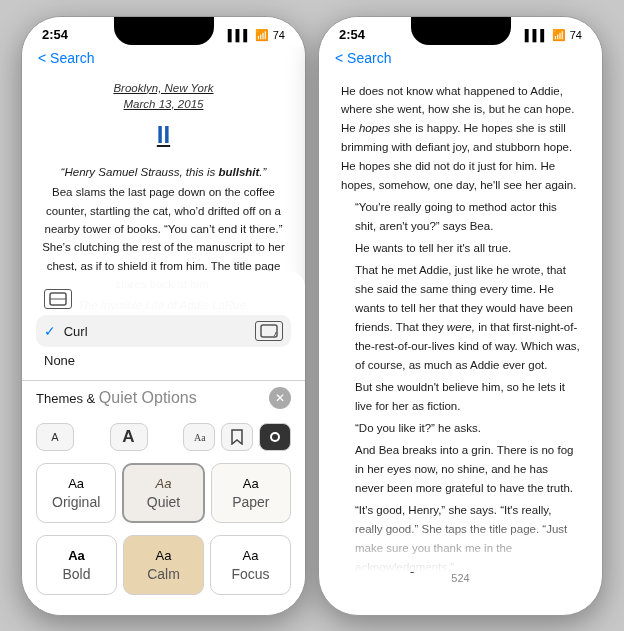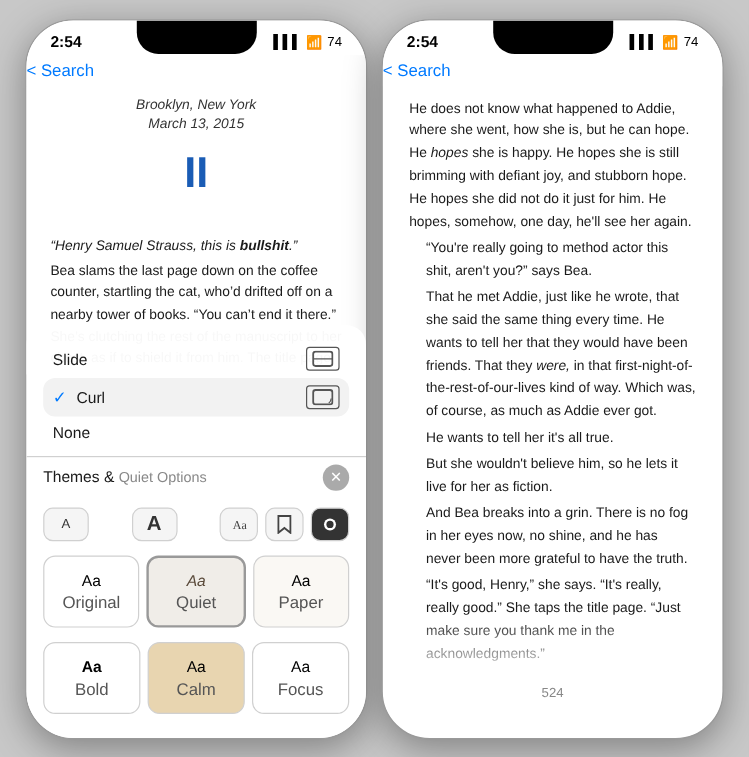--- a/index.html
+++ b/index.html
@@ -55,21 +55,21 @@
       left: 50%;
       transform: translateX(-50%);
       width: 100px;
       height: 28px;
       background: #000;
       border-radius: 0 0 18px 18px;
       z-index: 20;
     }
     
     .nav-bar {
-      padding: 4px 0 6px;
+      padding: 4px 16px 6px;
       background: #fff;
     }
     .nav-back {
       color: #007AFF;
       font-size: 14px;
       display: flex;
       align-items: center;
       gap: 3px;
     }
     
@@ -81,42 +81,43 @@
       line-height: 1.55;
       color: #1a1a1a;
       background: #fff;
       position: relative;
     }
     .book-content-left {
       height: 240px;
     }
     .book-title-section {
       text-align: center;
-      margin-bottom: 25px;
+      margin-bottom: 10px;
+      text-decoration: underline;
     }
     .book-location {
       font-style: italic;
       font-size: 11.5px;
       text-align: center;
       color: #333;
       line-height: 1.4;
     }
     .chapter-num {
-      font-size: 36px;
+      font-size: 24px;
       font-weight: 700;
       color: #1a5cb5;
       text-align: center;
       margin: 4px 0;
     }
     .book-text {
       font-size: 11.5px;
       line-height: 1.6;
       color: #1a1a1a;
     }
-    .book-text p { margin-bottom: 2px; }
+    .book-text p { margin-bottom: 2px; text-align: center; }
     em { }
     
     .overlay-panel {
       position: absolute;
       bottom: 0;
       left: 0;
       right: 0;
       background: rgba(255,255,255,0.97);
       border-radius: 16px 16px 0 0;
       z-index: 30;
@@ -324,21 +325,20 @@
         <p>Bea slams the last page down on the coffee counter, startling the cat, who’d drifted off on a nearby tower of books. “You can’t end it there.” She’s clutching the rest of the manuscript to her chest, as if to shield it from him. The title page stares back at him.</p>
         <p><em>The Invisible Life of Addie LaRue.</em></p>
 
       </div>
     </div>
 
     <div class="overlay-panel">
 
       <div class="scroll-options">
         <div class="scroll-option-row">
-          <span class="scroll-option-label">Slide</span>
           <div class="scroll-icon">
             <svg width="18" height="14" viewBox="0 0 18 14">
                 <rect x="1" y="1" width="16" height="12" rx="2" fill="none" stroke="#555" stroke-width="1.5"></rect>
                 <line x1="1" y1="7" x2="17" y2="7" stroke="#555" stroke-width="1"></line>
               </svg>
           </div>
         </div>
         <div class="scroll-option-row active">
           <span class="scroll-check">✓</span>
           <span class="scroll-option-label">Curl</span>
@@ -350,21 +350,21 @@
           </div>
         </div>
         <div class="scroll-option-row">
           <span class="scroll-option-label">None</span>
         </div>
       </div>
       <div class="divider-line"></div>
 
       <div class="themes-section">
         <div class="themes-header">
-          <span class="themes-title">Themes &amp; <span style="color:#888;font-size:12px;">Quiet Options</span></span>
+          <span class="themes-title">Themes &amp; <span style="color:#888;font-size:16px;">Quiet Options</span></span>
           <div class="close-btn">✕</div>
         </div>
       </div>
 
       <div class="font-controls">
         <div class="font-btn small-a">A</div>
         <div class="font-btn large-a" style="font-size:17px;font-weight:600;">A</div>
         <div class="font-ctrl-icons">
           <div class="icon-btn">
             <svg width="16" height="16" viewBox="0 0 16 16">
@@ -433,23 +433,24 @@
     </div>
 
     <div class="nav-bar">
       <span class="nav-back">&lt; Search</span>
     </div>
 
     <div style="position:relative; height: 520px; overflow:hidden;">
       <div class="book-content-right">
         <p>He does not know what happened to Addie, where she went, how she is, but he can hope. He <em>hopes</em> she is happy. He hopes she is still brimming with defiant joy, and stubborn hope. He hopes she did not do it just for him. He hopes, somehow, one day, he'll see her again.</p>
         <p style="padding-left:14px;">“You're really going to method actor this shit, aren't you?” says Bea.</p>
+        <p style="padding-left:14px;">He wants to tell her it's all true.</p>
         <p style="padding-left:14px;">That he met Addie, just like he wrote, that she said the same thing every time. He wants to tell her that they would have been friends. That they <em>were,</em> in that first-night-of-the-rest-of-our-lives kind of way. Which was, of course, as much as Addie ever got.</p>
-        <p style="padding-left:14px;">He wants to tell her it's all true.</p>
         <p style="padding-left:14px;">But she wouldn't believe him, so he lets it live for her as fiction.</p>
+        <p style="padding-left:14px;">“Do you like it?” he asks.</p>
         <p style="padding-left:14px;">And Bea breaks into a grin. There is no fog in her eyes now, no shine, and he has never been more grateful to have the truth.</p>
         <p style="padding-left:14px;">“It's good, Henry,” she says. “It's really, really good.” She taps the title page. “Just make sure you thank me in the acknowledgments.”</p>
 
       </div>
       <div class="fade-bottom"></div>
       <div class="page-num">524</div>
     </div>
   </div>
 
 </div>

